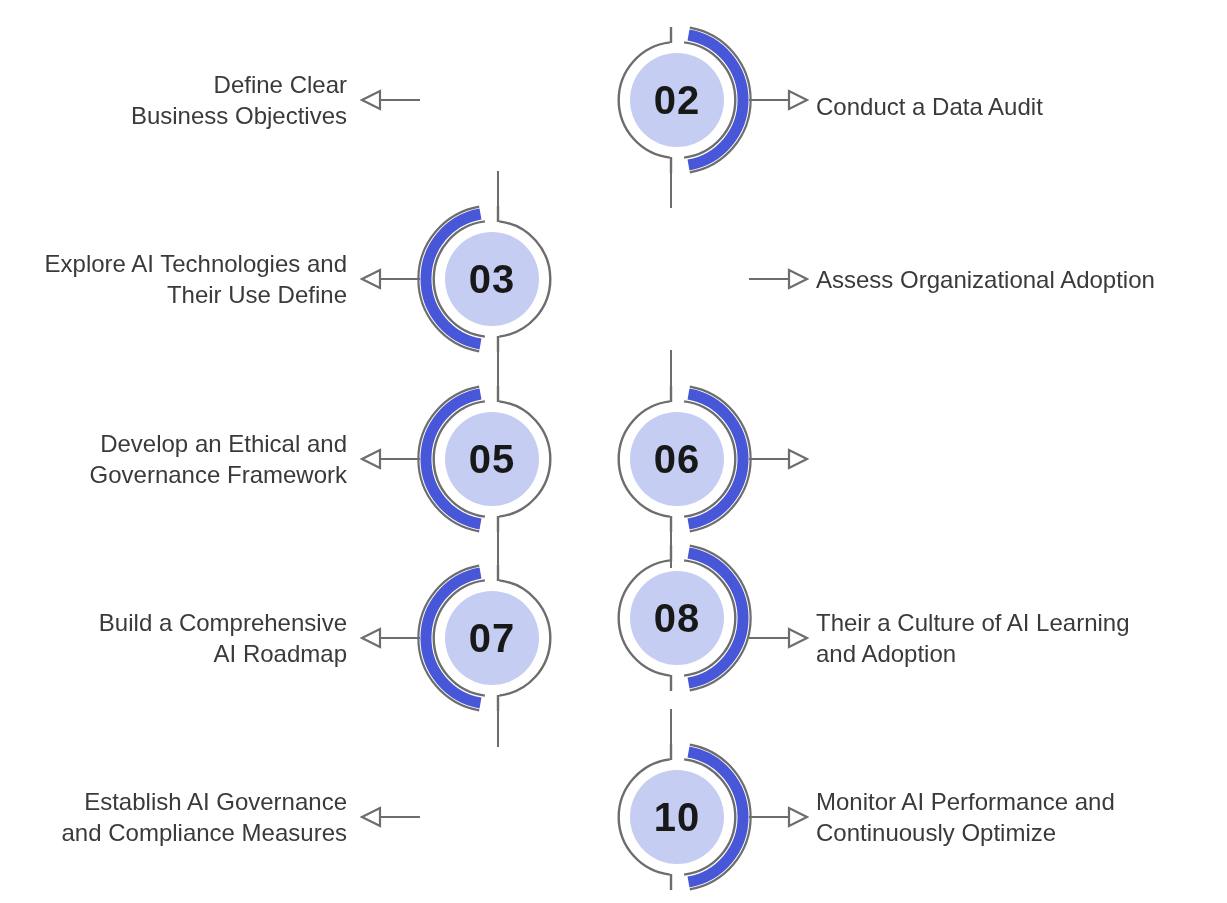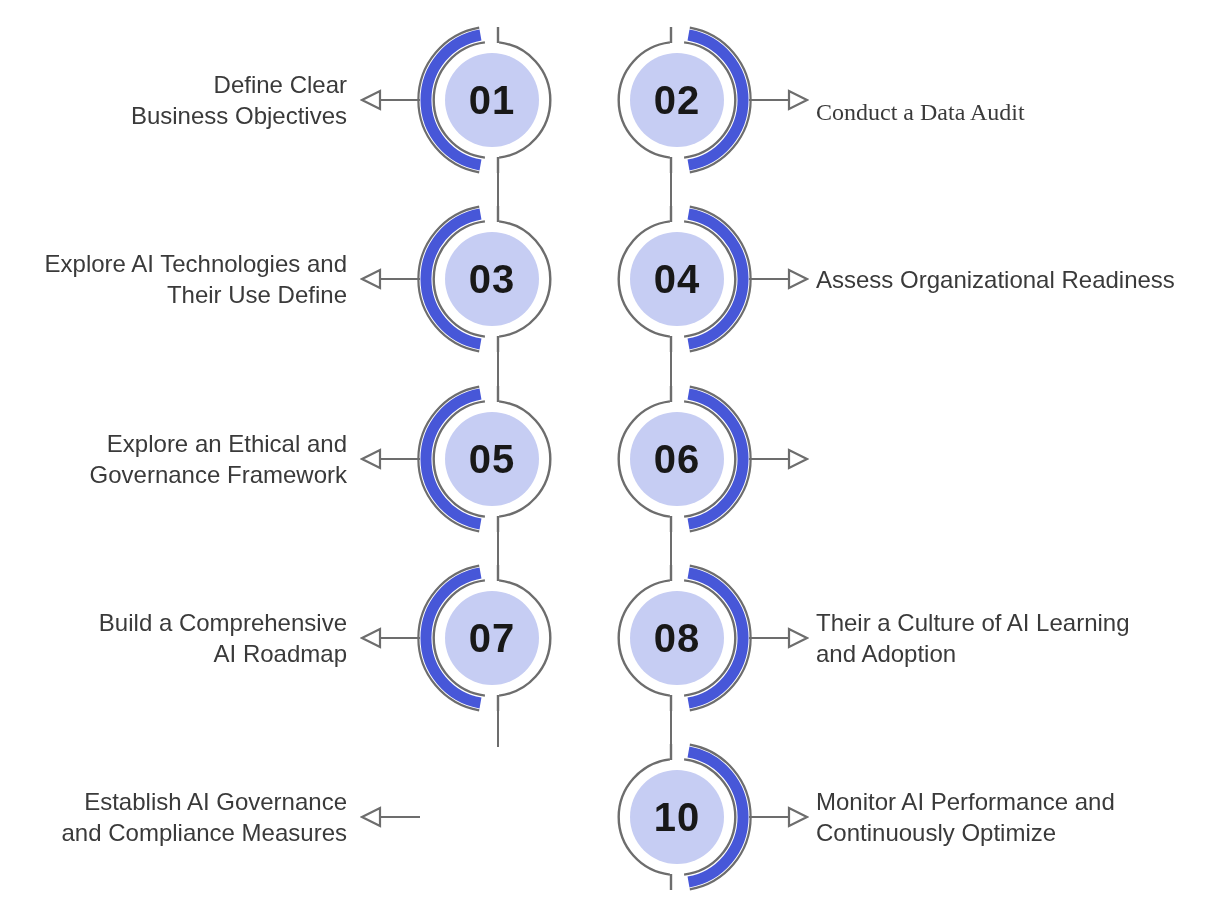--- a/index.html
+++ b/index.html
@@ -43,157 +43,135 @@
   <div class="connector" style="left:497px;top:171px;height:37px;"></div>
   <div class="connector" style="left:497px;top:350px;height:38px;"></div>
   <div class="connector" style="left:497px;top:530px;height:38px;"></div>
   <div class="connector" style="left:497px;top:709px;height:38px;"></div>
 
   <div class="connector" style="left:670px;top:171px;height:37px;"></div>
   <div class="connector" style="left:670px;top:350px;height:38px;"></div>
   <div class="connector" style="left:670px;top:530px;height:38px;"></div>
   <div class="connector" style="left:670px;top:709px;height:38px;"></div>
 
-  <div class="node" style="left:412px;top:20px;">
+  <div class="arrow" style="left:360px;top:86px;">
+    <svg viewBox="0 0 60 28">
+        <line x1="60" y1="14" x2="20" y2="14"></line>
+        <polygon points="2,14 20,5 20,23"></polygon>
+      </svg>
+  </div>
+  <div class="label left" style="top:67px;">Define Clear
+Business Objectives</div>
+
+  <div class="node" style="left:597px;top:20px;">
+    <svg viewBox="0 0 160 160">
+      <path class="arc-outer" d="M92.8 152.4 A73.5 73.5 0 0 0 92.8 7.6"></path>
+      <path class="arc-blue" d="M91.5 145 A66 66 0 0 0 91.5 15"></path>
+      <path class="ring" d="M72.9 22.4 A58 58 0 0 0 72.9 137.6"></path>
+      <path class="ring" d="M87.1 137.6 A58 58 0 0 0 87.1 22.4"></path>
+      <path class="ring" d="M74 23 V7 M74 137 V153"></path>
+      <circle class="disc" cx="80" cy="80" r="47"></circle>
+      <text class="num" x="80" y="94">02</text>
+    </svg>
+  </div>
+  <div class="arrow" style="left:749px;top:86px;">
+    <svg viewBox="0 0 60 28">
+        <line x1="0" y1="14" x2="40" y2="14"></line>
+        <polygon points="58,14 40,5 40,23"></polygon>
+      </svg>
+  </div>
+  <div class="label right" style="top:73px;">Conduct a Data Audit</div>
+
+  <div class="node" style="left:412px;top:199px;">
     <svg viewBox="0 0 160 160">
       <path class="arc-outer" d="M67.2 7.6 A73.5 73.5 0 0 0 67.2 152.4"></path>
       <path class="arc-blue" d="M68.5 15 A66 66 0 0 0 68.5 145"></path>
       <path class="ring" d="M72.9 22.4 A58 58 0 0 0 72.9 137.6"></path>
       <path class="ring" d="M87.1 137.6 A58 58 0 0 0 87.1 22.4"></path>
       <path class="ring" d="M86 23 V7 M86 137 V153"></path>
       <circle class="disc" cx="80" cy="80" r="47"></circle>
-      <text class="num" x="80" y="94">01</text>
-    </svg>
-  </div>
-  <div class="arrow" style="left:360px;top:86px;">
-    <svg viewBox="0 0 60 28">
-        <line x1="60" y1="14" x2="20" y2="14"></line>
-        <polygon points="2,14 20,5 20,23"></polygon>
-      </svg>
-  </div>
-  <div class="label left" style="top:67px;">Define Clear
-Business Objectives</div>
-
-  <div class="node" style="left:597px;top:20px;">
-    <svg viewBox="0 0 160 160">
-      <path class="arc-outer" d="M92.8 152.4 A73.5 73.5 0 0 0 92.8 7.6"></path>
-      <path class="arc-blue" d="M91.5 145 A66 66 0 0 0 91.5 15"></path>
-      <path class="ring" d="M72.9 22.4 A58 58 0 0 0 72.9 137.6"></path>
-      <path class="ring" d="M87.1 137.6 A58 58 0 0 0 87.1 22.4"></path>
-      <path class="ring" d="M74 23 V7 M74 137 V153"></path>
-      <circle class="disc" cx="80" cy="80" r="47"></circle>
-      <text class="num" x="80" y="94">02</text>
-    </svg>
-  </div>
-  <div class="arrow" style="left:749px;top:86px;">
-    <svg viewBox="0 0 60 28">
-        <line x1="0" y1="14" x2="40" y2="14"></line>
-        <polygon points="58,14 40,5 40,23"></polygon>
-      </svg>
-  </div>
-  <div class="label right" style="top:79px;font-family:Liberation Serif, serif;">Conduct a Data Audit</div>
-
-  <div class="node" style="left:412px;top:199px;">
+      <text class="num" x="80" y="94">03</text>
+    </svg>
+  </div>
+  <div class="arrow" style="left:360px;top:265px;">
+    <svg viewBox="0 0 60 28">
+        <line x1="60" y1="14" x2="20" y2="14"></line>
+        <polygon points="2,14 20,5 20,23"></polygon>
+      </svg>
+  </div>
+  <div class="label left" style="top:246px;">Explore AI Technologies and
+Their Use Define</div>
+
+  <div class="arrow" style="left:749px;top:265px;">
+    <svg viewBox="0 0 60 28">
+        <line x1="0" y1="14" x2="40" y2="14"></line>
+        <polygon points="58,14 40,5 40,23"></polygon>
+      </svg>
+  </div>
+  <div class="label right" style="top:246px;">Assess Organizational Adoption</div>
+
+  <div class="node" style="left:412px;top:379px;">
     <svg viewBox="0 0 160 160">
       <path class="arc-outer" d="M67.2 7.6 A73.5 73.5 0 0 0 67.2 152.4"></path>
       <path class="arc-blue" d="M68.5 15 A66 66 0 0 0 68.5 145"></path>
       <path class="ring" d="M72.9 22.4 A58 58 0 0 0 72.9 137.6"></path>
       <path class="ring" d="M87.1 137.6 A58 58 0 0 0 87.1 22.4"></path>
       <path class="ring" d="M86 23 V7 M86 137 V153"></path>
       <circle class="disc" cx="80" cy="80" r="47"></circle>
-      <text class="num" x="80" y="94">03</text>
-    </svg>
-  </div>
-  <div class="arrow" style="left:360px;top:265px;">
-    <svg viewBox="0 0 60 28">
-        <line x1="60" y1="14" x2="20" y2="14"></line>
-        <polygon points="2,14 20,5 20,23"></polygon>
-      </svg>
-  </div>
-  <div class="label left" style="top:246px;">Explore AI Technologies and
-Their Use Define</div>
-
-  <div class="node" style="left:597px;top:199px;">
-    <svg viewBox="0 0 160 160">
-      <path class="arc-outer" d="M92.8 152.4 A73.5 73.5 0 0 0 92.8 7.6"></path>
-      <path class="arc-blue" d="M91.5 145 A66 66 0 0 0 91.5 15"></path>
-      <path class="ring" d="M72.9 22.4 A58 58 0 0 0 72.9 137.6"></path>
-      <path class="ring" d="M87.1 137.6 A58 58 0 0 0 87.1 22.4"></path>
-      <path class="ring" d="M74 23 V7 M74 137 V153"></path>
-      <circle class="disc" cx="80" cy="80" r="47"></circle>
-      <text class="num" x="80" y="94">04</text>
-    </svg>
-  </div>
-  <div class="arrow" style="left:749px;top:265px;">
-    <svg viewBox="0 0 60 28">
-        <line x1="0" y1="14" x2="40" y2="14"></line>
-        <polygon points="58,14 40,5 40,23"></polygon>
-      </svg>
-  </div>
-  <div class="label right" style="top:246px;">Assess Organizational Readiness</div>
-
-  <div class="node" style="left:412px;top:379px;">
+      <text class="num" x="80" y="94">05</text>
+    </svg>
+  </div>
+  <div class="arrow" style="left:360px;top:445px;">
+    <svg viewBox="0 0 60 28">
+        <line x1="60" y1="14" x2="20" y2="14"></line>
+        <polygon points="2,14 20,5 20,23"></polygon>
+      </svg>
+  </div>
+  <div class="label left" style="top:426px;">Develop an Ethical and
+Governance Framework</div>
+
+  <div class="node" style="left:597px;top:379px;">
+    <svg viewBox="0 0 160 160">
+      <path class="arc-outer" d="M92.8 152.4 A73.5 73.5 0 0 0 92.8 7.6"></path>
+      <path class="arc-blue" d="M91.5 145 A66 66 0 0 0 91.5 15"></path>
+      <path class="ring" d="M72.9 22.4 A58 58 0 0 0 72.9 137.6"></path>
+      <path class="ring" d="M87.1 137.6 A58 58 0 0 0 87.1 22.4"></path>
+      <path class="ring" d="M74 23 V7 M74 137 V153"></path>
+      <circle class="disc" cx="80" cy="80" r="47"></circle>
+      <text class="num" x="80" y="94">06</text>
+    </svg>
+  </div>
+  <div class="arrow" style="left:749px;top:445px;">
+    <svg viewBox="0 0 60 28">
+        <line x1="0" y1="14" x2="40" y2="14"></line>
+        <polygon points="58,14 40,5 40,23"></polygon>
+      </svg>
+  </div>
+
+  <div class="node" style="left:412px;top:558px;">
     <svg viewBox="0 0 160 160">
       <path class="arc-outer" d="M67.2 7.6 A73.5 73.5 0 0 0 67.2 152.4"></path>
       <path class="arc-blue" d="M68.5 15 A66 66 0 0 0 68.5 145"></path>
       <path class="ring" d="M72.9 22.4 A58 58 0 0 0 72.9 137.6"></path>
       <path class="ring" d="M87.1 137.6 A58 58 0 0 0 87.1 22.4"></path>
       <path class="ring" d="M86 23 V7 M86 137 V153"></path>
       <circle class="disc" cx="80" cy="80" r="47"></circle>
-      <text class="num" x="80" y="94">05</text>
-    </svg>
-  </div>
-  <div class="arrow" style="left:360px;top:445px;">
-    <svg viewBox="0 0 60 28">
-        <line x1="60" y1="14" x2="20" y2="14"></line>
-        <polygon points="2,14 20,5 20,23"></polygon>
-      </svg>
-  </div>
-  <div class="label left" style="top:426px;">Explore an Ethical and
-Governance Framework</div>
-
-  <div class="node" style="left:597px;top:379px;">
-    <svg viewBox="0 0 160 160">
-      <path class="arc-outer" d="M92.8 152.4 A73.5 73.5 0 0 0 92.8 7.6"></path>
-      <path class="arc-blue" d="M91.5 145 A66 66 0 0 0 91.5 15"></path>
-      <path class="ring" d="M72.9 22.4 A58 58 0 0 0 72.9 137.6"></path>
-      <path class="ring" d="M87.1 137.6 A58 58 0 0 0 87.1 22.4"></path>
-      <path class="ring" d="M74 23 V7 M74 137 V153"></path>
-      <circle class="disc" cx="80" cy="80" r="47"></circle>
-      <text class="num" x="80" y="94">06</text>
-    </svg>
-  </div>
-  <div class="arrow" style="left:749px;top:445px;">
-    <svg viewBox="0 0 60 28">
-        <line x1="0" y1="14" x2="40" y2="14"></line>
-        <polygon points="58,14 40,5 40,23"></polygon>
-      </svg>
-  </div>
-
-  <div class="node" style="left:412px;top:558px;">
-    <svg viewBox="0 0 160 160">
-      <path class="arc-outer" d="M67.2 7.6 A73.5 73.5 0 0 0 67.2 152.4"></path>
-      <path class="arc-blue" d="M68.5 15 A66 66 0 0 0 68.5 145"></path>
-      <path class="ring" d="M72.9 22.4 A58 58 0 0 0 72.9 137.6"></path>
-      <path class="ring" d="M87.1 137.6 A58 58 0 0 0 87.1 22.4"></path>
-      <path class="ring" d="M86 23 V7 M86 137 V153"></path>
-      <circle class="disc" cx="80" cy="80" r="47"></circle>
       <text class="num" x="80" y="94">07</text>
     </svg>
   </div>
   <div class="arrow" style="left:360px;top:624px;">
     <svg viewBox="0 0 60 28">
         <line x1="60" y1="14" x2="20" y2="14"></line>
         <polygon points="2,14 20,5 20,23"></polygon>
       </svg>
   </div>
   <div class="label left" style="top:605px;">Build a Comprehensive
 AI Roadmap</div>
 
-  <div class="node" style="left:597px;top:558px;text-align:right;">
+  <div class="node" style="left:597px;top:538px;text-align:right;">
     <svg viewBox="0 0 160 160">
       <path class="arc-outer" d="M92.8 152.4 A73.5 73.5 0 0 0 92.8 7.6"></path>
       <path class="arc-blue" d="M91.5 145 A66 66 0 0 0 91.5 15"></path>
       <path class="ring" d="M72.9 22.4 A58 58 0 0 0 72.9 137.6"></path>
       <path class="ring" d="M87.1 137.6 A58 58 0 0 0 87.1 22.4"></path>
       <path class="ring" d="M74 23 V7 M74 137 V153"></path>
       <circle class="disc" cx="80" cy="80" r="47"></circle>
       <text class="num" x="80" y="94">08</text>
     </svg>
   </div>

